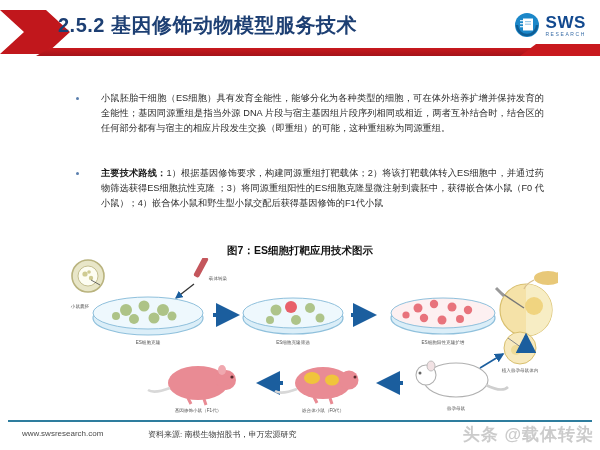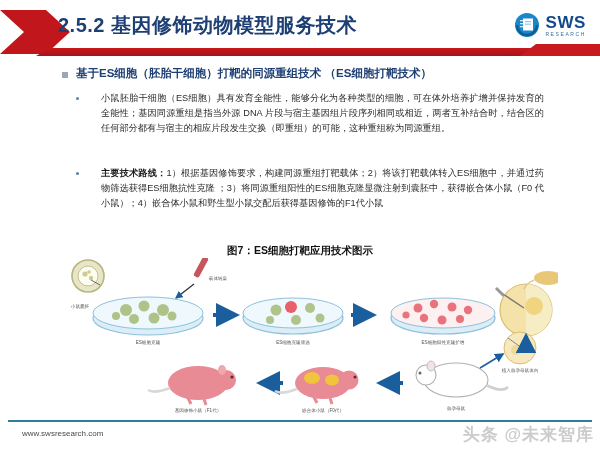--- a/index.html
+++ b/index.html
@@ -102,24 +102,20 @@
       </div>
       <div class="logo-text">
         <span class="logo-sws">SWS</span>
         <span class="logo-research">RESEARCH</span>
       </div>
     </div>
   </div>
 
   <div class="body">
 
-    <div class="h-bullet">
-      <span class="sq-marker"></span>
-      <span class="h-text">基于ES细胞（胚胎干细胞）打靶的同源重组技术 （ES细胞打靶技术）</span>
-    </div>
 
     <div class="para para-1">
       <span class="dot-marker"></span>
       <span class="p-text">小鼠胚胎干细胞（ES细胞）具有发育全能性，能够分化为各种类型的细胞，可在体外培养扩增并保持发育的全能性；基因同源重组是指当外源 DNA 片段与宿主基因组片段序列相同或相近，两者互补结合时，结合区的任何部分都有与宿主的相应片段发生交换（即重组）的可能，这种重组称为同源重组。</span>
     </div>
 
     <div class="para para-2">
       <span class="dot-marker"></span>
       <span class="p-text"><b>主要技术路线：</b><span>1）根据基因修饰要求，构建同源重组打靶载体；2）将该打靶载体转入ES细胞中，并通过药物筛选获得ES细胞抗性克隆 ；3）将同源重组阳性的ES细胞克隆显微注射到囊胚中，获得嵌合体小鼠（F0 代小鼠）；4）嵌合体小鼠和野生型小鼠交配后获得基因修饰的F1代小鼠</span></span>
     </div>
@@ -257,16 +253,17 @@
         <text class="lbl" x="472" y="114">植入假孕母鼠体内</text>
 
         <path d="M478 78 L478 66" stroke="#1b5e9e" stroke-width="3.4" marker-end="url(#ar)" transform="translate(0,12)"></path>
       </svg>
     </div>
   </div>
 
   <div class="footer">
     <div class="footer-rule"></div>
     <div class="footer-url">www.swsresearch.com</div>
-    <div class="watermark">头条 @未来智库</div>
+    <div class="footer-src">资料来源: 南模生物招股书，申万宏源研究</div>
+    <div class="watermark">头条 @载体转染</div>
   </div>
 
 </div>
 
 </body></html>

